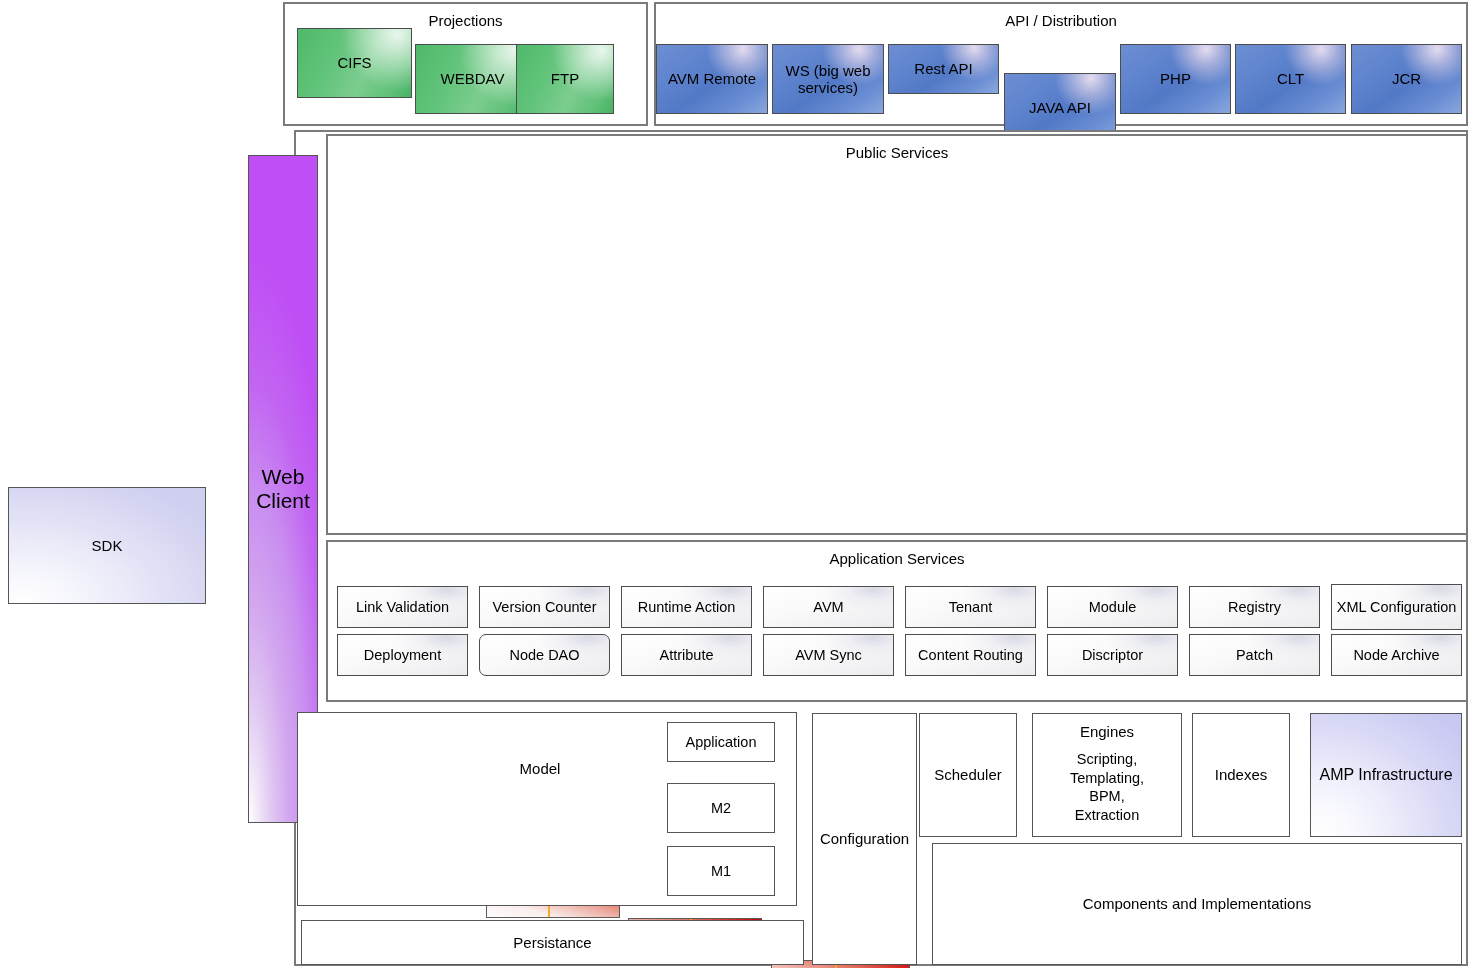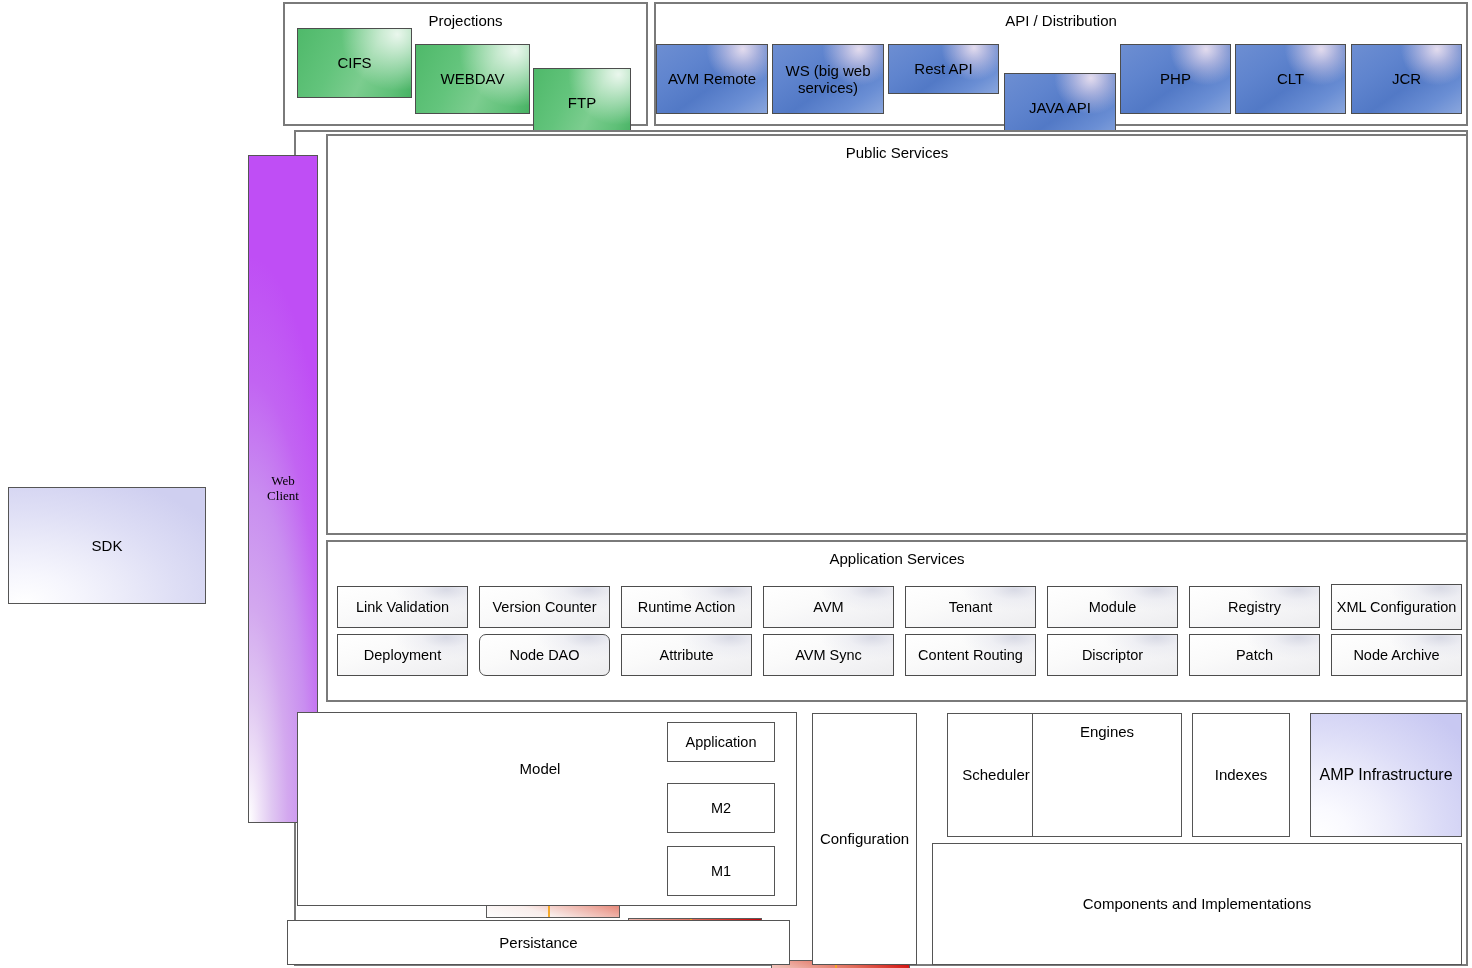--- a/index.html
+++ b/index.html
@@ -65,42 +65,41 @@
       linear-gradient(to bottom right,#ffffff 0%, #fafafa 40%, #f2f2f4 75%, #ececee 100%);
   }
 
   .sdkbox{
     border:1.5px solid #555;font-size:15px;
     background:
       radial-gradient(ellipse 115% 120% at 8% 100%, #ffffff 0%, #f6f6fd 22%, #ebebf9 44%, #dedef5 68%, #cfcff0 100%);
   }
 
   .webclient{
-    border:1.5px solid #555;font-size:13px;position:relative;
+    border:1.5px solid #555;font-size:21px;position:relative;
     background:
       radial-gradient(ellipse 150% 85% at 0% 100%, #ffffff 0%, #f0e4f8 10%, #e0c8f2 22%, #d3a8ef 38%, #c98ef0 58%, #c264f2 78%, #bf4ef5 100%);
     background-color:#c565f0;
-    font-family:Liberation Serif, serif;
   }
 
   .ampbox{
     border:1.5px solid #555;font-size:16px;
     background:
       radial-gradient(ellipse 125% 130% at 2% 100%, #ffffff 0%, #fafaff 18%, #eeeefb 40%, #dcdcf7 66%, #c8c8f2 100%);
   }
 </style>
 </head>
 <body>
 
 <div class="abs frame" style="left:283px;top:2px;width:365px;height:124px;">
   <div class="frame-title">Projections</div>
 </div>
 <div class="abs greenbox lbl" style="left:297px;top:28px;width:115px;height:70px;">CIFS</div>
 <div class="abs greenbox lbl" style="left:415px;top:44px;width:115px;height:70px;">WEBDAV</div>
-<div class="abs greenbox lbl" style="left:533px;top:44px;width:98px;height:70px;margin-top:24px;">FTP</div>
+<div class="abs greenbox lbl" style="left:516px;top:44px;width:98px;height:70px;">FTP</div>
 
 <div class="abs frame" style="left:654px;top:2px;width:814px;height:124px;">
   <div class="frame-title">API / Distribution</div>
 </div>
 <div class="abs bluebox lbl" style="left:656px;top:44px;width:112px;height:70px;">AVM Remote</div>
 <div class="abs bluebox lbl" style="left:772px;top:44px;width:112px;height:70px;">WS (big web services)</div>
 <div class="abs bluebox lbl" style="left:888px;top:44px;width:111px;height:50px;">Rest API</div>
 <div class="abs bluebox lbl" style="left:1004px;top:44px;width:112px;height:70px;margin-top:29px;">JAVA API</div>
 <div class="abs bluebox lbl" style="left:1120px;top:44px;width:111px;height:70px;">PHP</div>
 <div class="abs bluebox lbl" style="left:1235px;top:44px;width:111px;height:70px;">CLT</div>
@@ -142,28 +141,32 @@
 <div class="abs appbox lbl" style="left:1189px;top:634px;width:131px;height:42px;">Patch</div>
 <div class="abs appbox lbl" style="left:1331px;top:634px;width:131px;height:42px;">Node Archive</div>
 
 <div class="abs plainbox" style="left:297px;top:712px;width:500px;height:194px;">
 </div>
 <div class="abs lbl" style="left:440px;top:752px;width:200px;height:34px;font-size:15px;">Model</div>
 <div class="abs plainbox lbl" style="left:667px;top:722px;width:108px;height:40px;">Application</div>
 <div class="abs plainbox lbl" style="left:667px;top:783px;width:108px;height:50px;">M2</div>
 <div class="abs plainbox lbl" style="left:667px;top:846px;width:108px;height:50px;">M1</div>
 
-<div class="abs plainbox lbl" style="left:287px;top:920px;width:503px;height:45px;font-size:15px;">Persistance</div>
+<div class="abs plainbox lbl" style="left:301px;top:920px;width:503px;height:45px;font-size:15px;">Persistance</div>
 
 <div class="abs plainbox lbl" style="left:812px;top:713px;width:105px;height:252px;font-size:15px;">Configuration</div>
 
-<div class="abs plainbox lbl" style="left:947px;top:713px;width:98px;height:124px;font-size:15px;">Scheduler</div>
+<div class="abs plainbox lbl" style="left:919px;top:713px;width:98px;height:124px;font-size:15px;">Scheduler</div>
 
 <div class="abs plainbox" style="left:1032px;top:713px;width:150px;height:124px;">
   <div style="text-align:center;font-size:15px;margin-top:9px;">Engines</div>
+  <div style="text-align:center;font-size:14.5px;margin-top:10px;line-height:1.28;white-space:pre-line;">Scripting,
+Templating,
+BPM,
+Extraction</div>
 </div>
 
 <div class="abs plainbox lbl" style="left:1192px;top:713px;width:98px;height:124px;font-size:15px;">Indexes</div>
 
 <div class="abs ampbox lbl" style="left:1310px;top:713px;width:152px;height:124px;">AMP Infrastructure</div>
 
 <div class="abs plainbox lbl" style="left:932px;top:843px;width:530px;height:122px;font-size:15px;">Components and Implementations</div>
 
 <div class="abs sdkbox lbl" style="left:8px;top:487px;width:198px;height:117px;">SDK</div>
 

